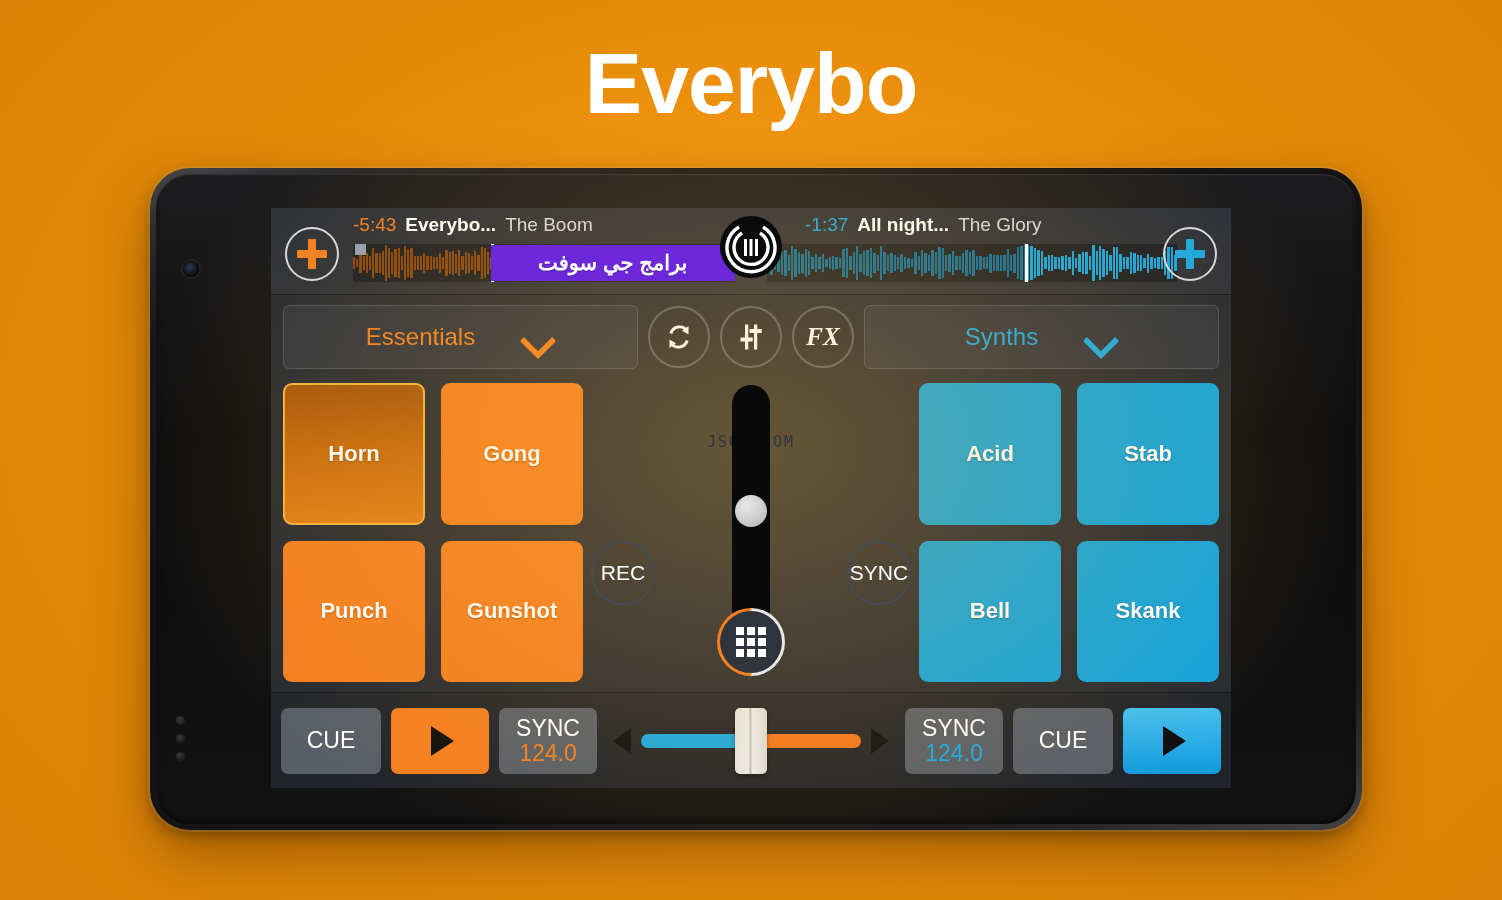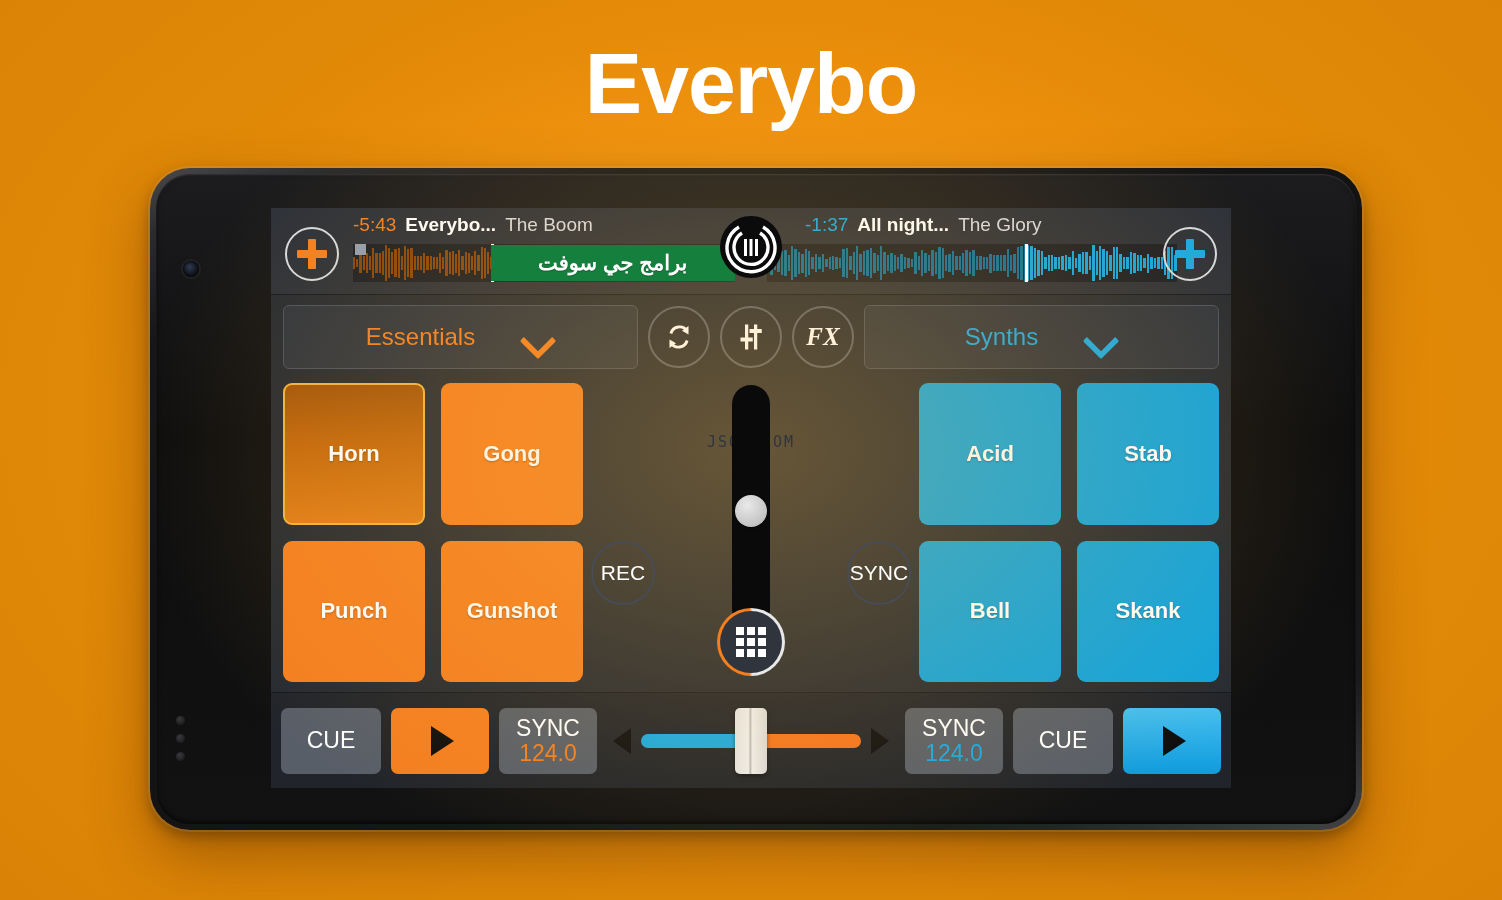--- a/index.html
+++ b/index.html
@@ -177,21 +177,21 @@
     display:flex; align-items:center; gap:1px;
   }
   .wave-bars span{
     flex:1 1 auto;
     border-radius:0;
   }
   
   #wave-watermark{
     position:absolute;
     left:36%; right:0; top:1px; bottom:1px;
-    background:#15803d;
+    background:#6d28d9;
     display:flex; align-items:center; justify-content:center;
     color:#ffffff;
     font-size:21px;
     font-weight:bold;
     direction:rtl;
     z-index:5;
     text-shadow:0 1px 1px rgba(0,0,0,.25);
   }
 
   #deck-logo{

